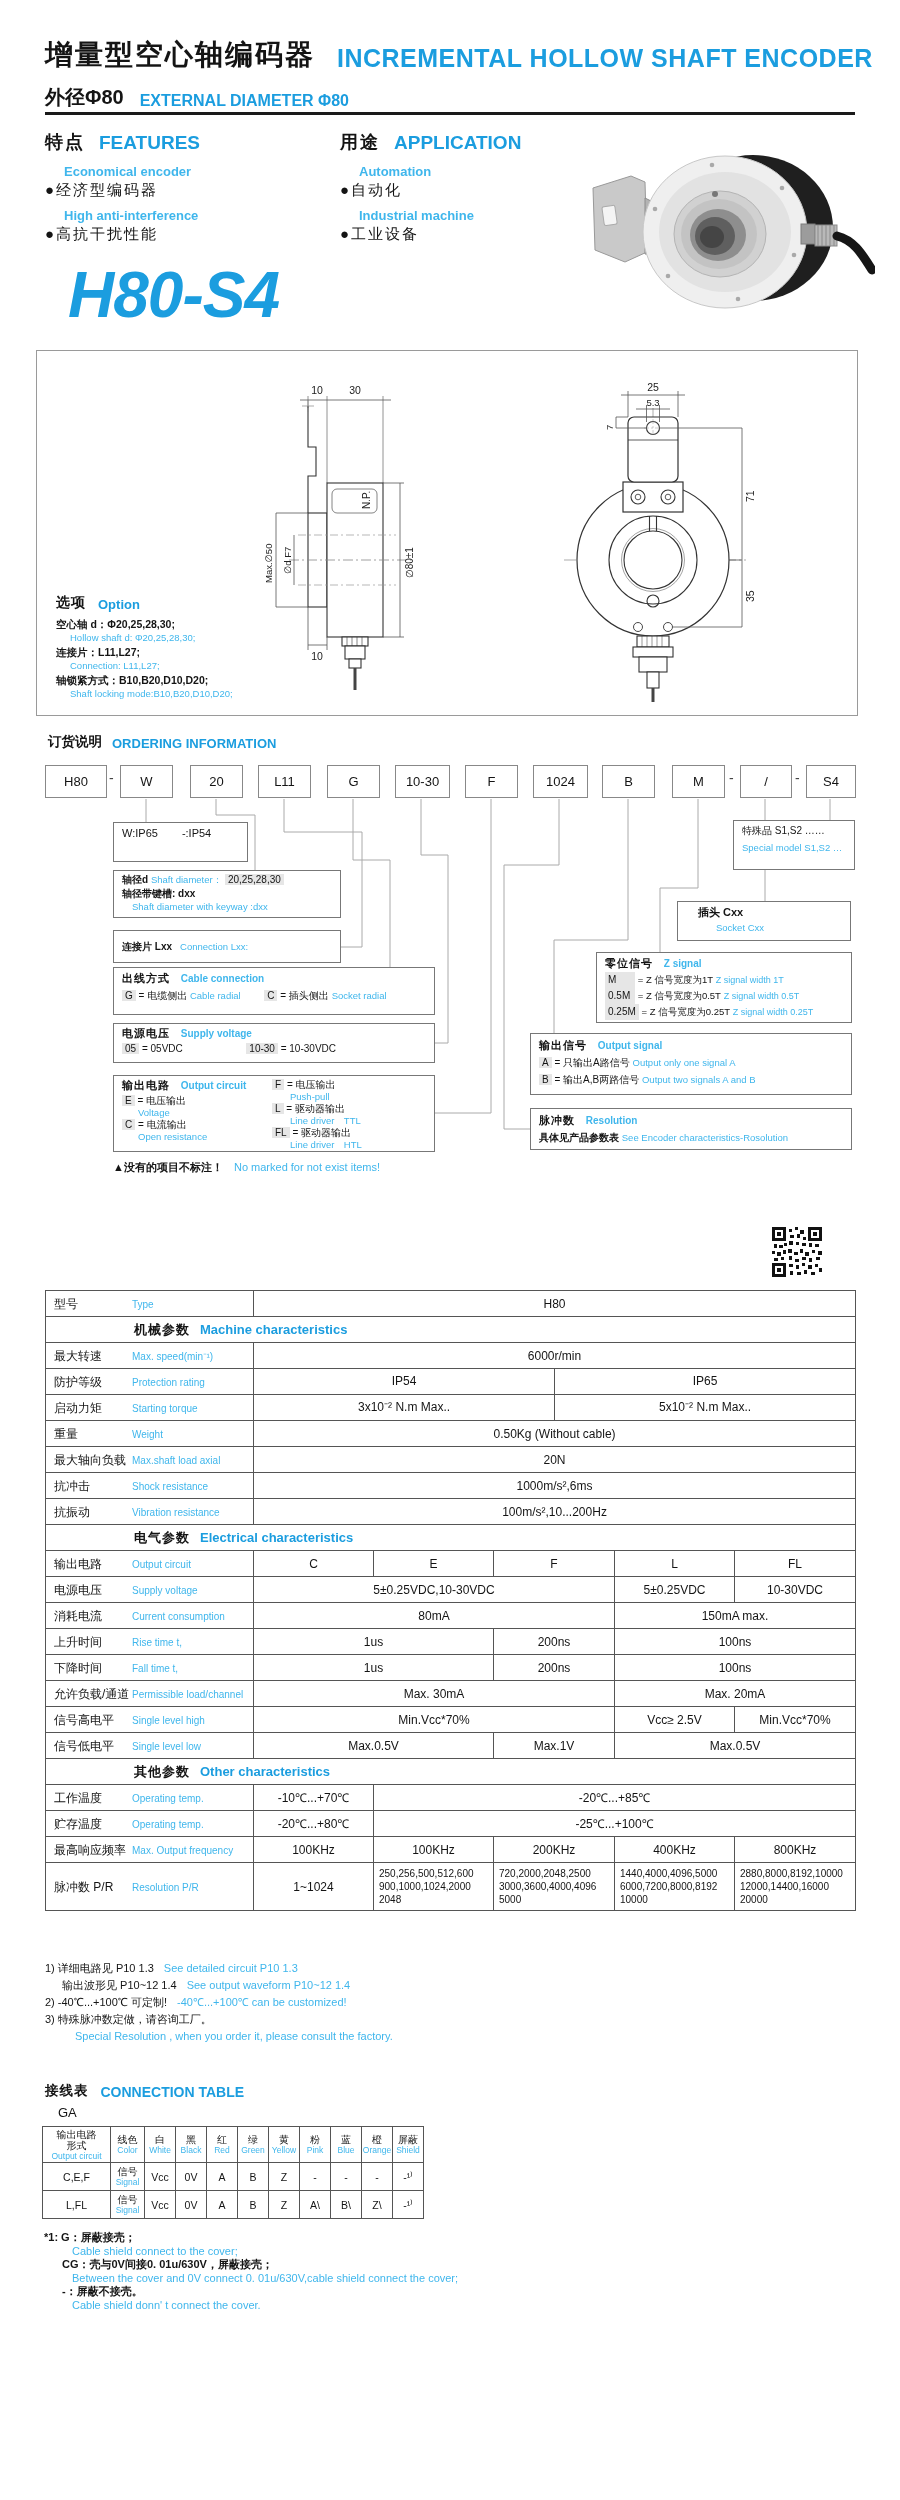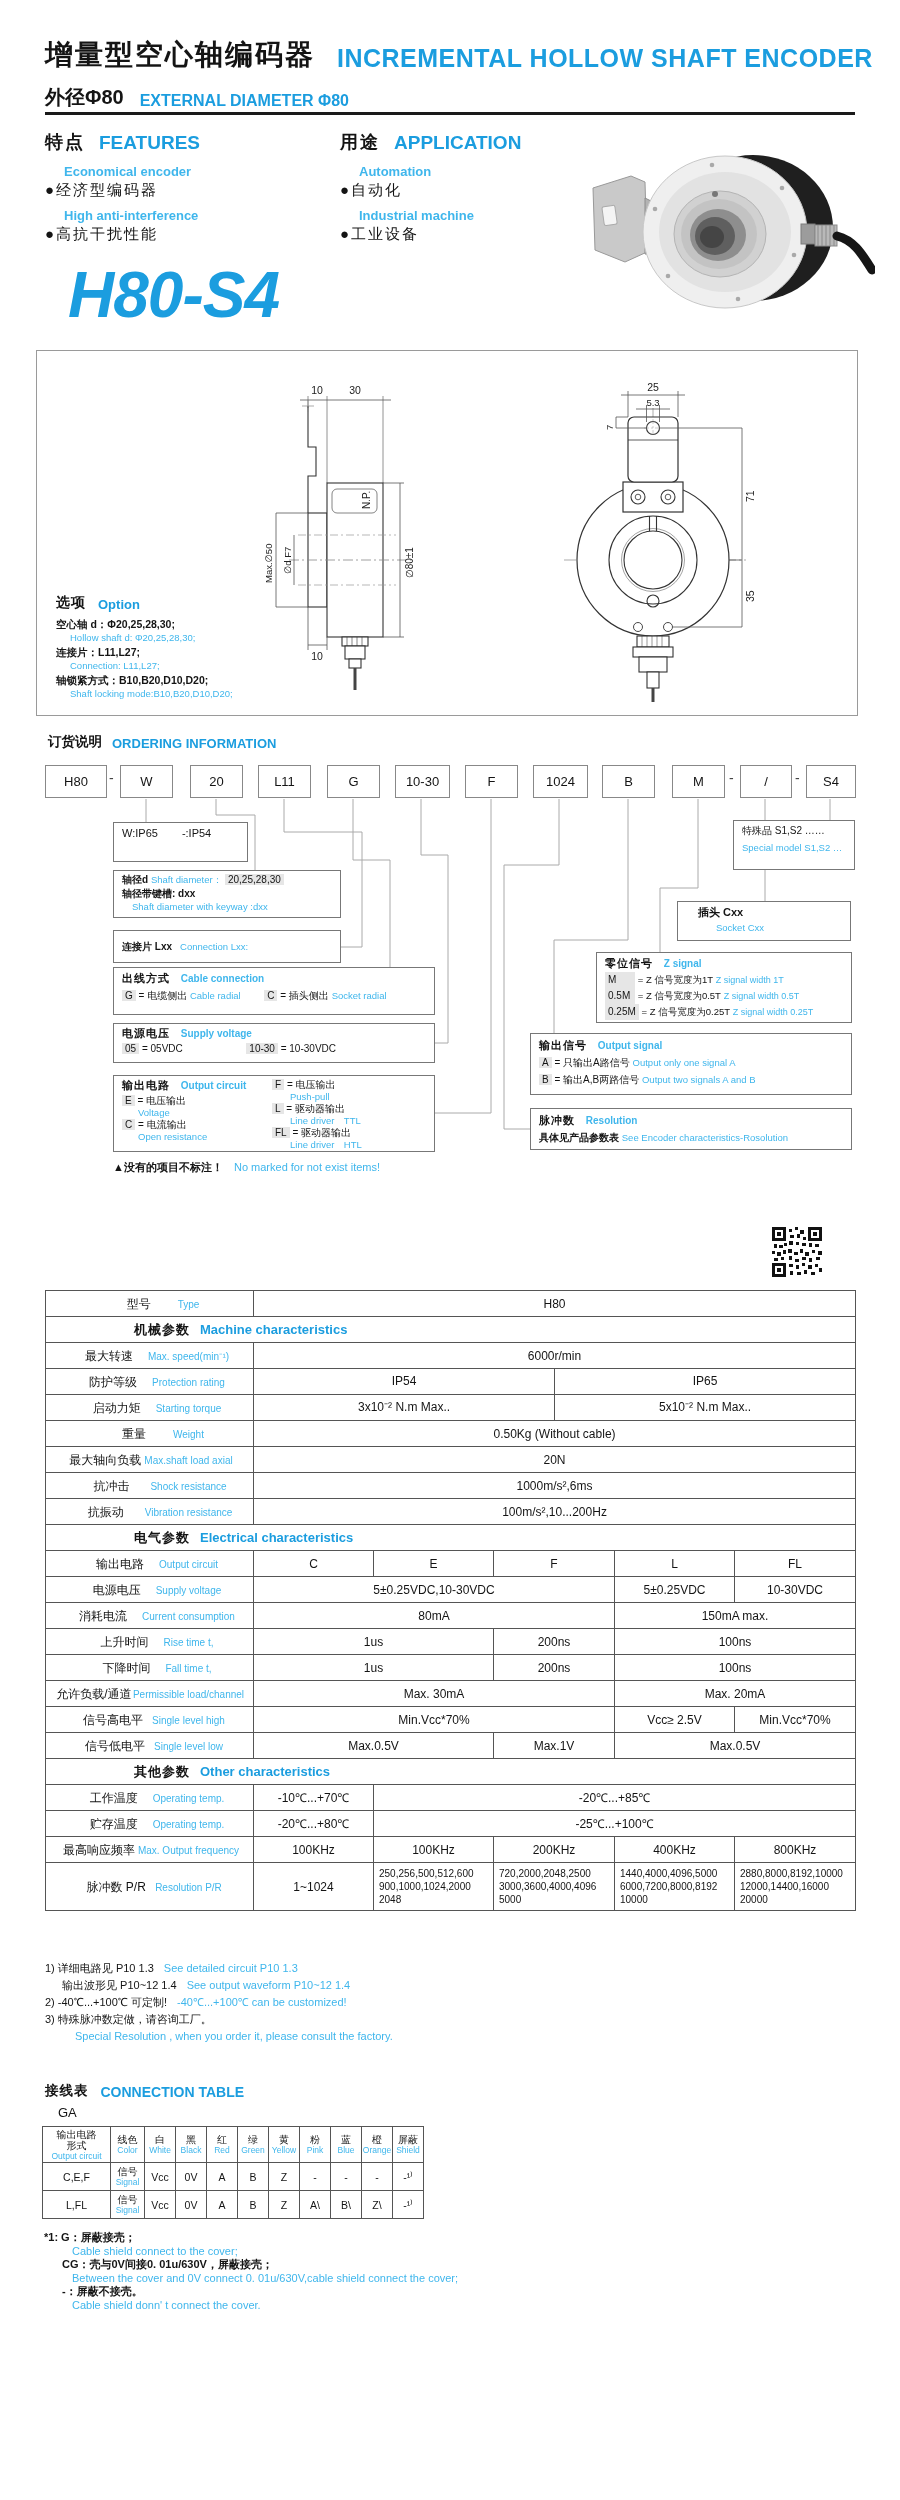--- a/index.html
+++ b/index.html
@@ -56,21 +56,21 @@
   .note-tri .en{color:var(--accent2);margin-left:8px;}
 
   
   .spec-head{left:45px;top:1264px;display:flex;gap:14px;align-items:flex-end;margin-top:40px;}
   .spec-head .zh{font-size:14px;font-weight:bold;letter-spacing:1px;}
   .spec-head .en{font-size:15px;font-weight:bold;color:var(--accent);}
 
   table{border-collapse:collapse;background:#fff;}
   .spec-table{left:45px;top:1290px;width:810px;table-layout:fixed;}
   .spec-table td{border:1px solid var(--line);height:26px;vertical-align:middle;}
-  .spec-table td.lbl{padding:1px 8px;text-align:center;}
+  .spec-table td.lbl{padding:1px 8px;text-align:left;}
   .spec-table td.lbl .zh{font-size:12px;display:inline-block;min-width:78px;}
   .spec-table td.lbl .en{font-size:10px;color:var(--accent2);white-space:nowrap;}
   .spec-table td.val{text-align:center;font-size:12px;}
   .spec-table td.sec{padding-left:88px;}
   .spec-table td.sec .zh{font-size:13px;font-weight:bold;letter-spacing:1px;}
   .spec-table td.sec .en{font-size:13px;font-weight:bold;color:var(--accent);margin-left:10px;}
   .spec-table td.paircell{padding:0;}
   .pairwrap{display:flex;width:100%;}
   .pairwrap .half{flex:1;text-align:center;line-height:25px;font-size:12px;}
   .pairwrap .half + .half{border-left:1px solid var(--line);}

